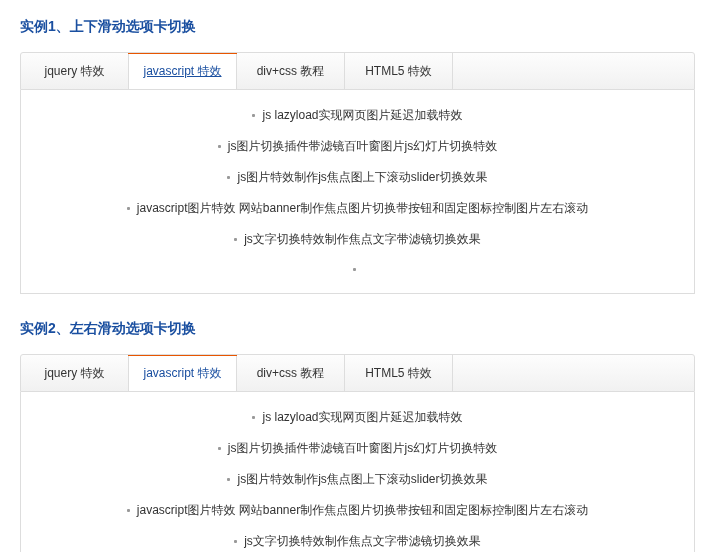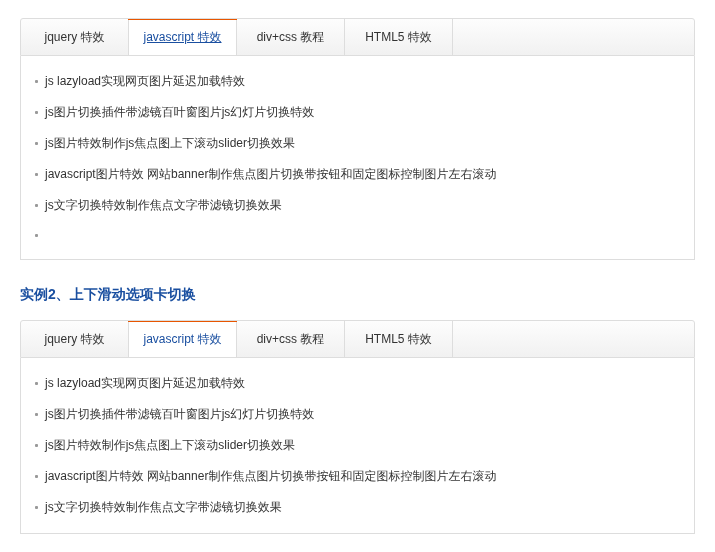--- a/index.html
+++ b/index.html
@@ -47,20 +47,21 @@
     left: -1px; right: -1px; top: -1px;
     height: 2px;
     background: #e85600;
   }
   .tab.underline span { text-decoration: underline; }
   .content {
     border-left: 1px solid #ddd;
     border-right: 1px solid #ddd;
     border-bottom: 1px solid #ddd;
     padding: 10px 14px 10px 14px;
+    text-align: center;
   }
   .item {
     font-size: 12px;
     color: #333;
     padding: 7px 0;
   }
   .bullet {
     display: inline-block;
     width: 3px; height: 3px;
     background: #999;
@@ -68,37 +69,38 @@
     margin-right: 7px;
     border-radius: 1px;
   }
   a { color: #333; text-decoration: none; }
 </style>
 </head>
 <body>
 
 <div id="root">
     <div class="section">
+      <div class="title">实例1、上下滑动选项卡切换</div>
       <div class="tabs">
         <div class="tab"><span>jquery 特效</span></div>
         <div class="tab active underline"><span>javascript 特效</span></div>
         <div class="tab"><span>div+css 教程</span></div>
         <div class="tab"><span>HTML5 特效</span></div>
       </div>
       <div class="content">
         <div class="item"><span class="bullet"></span><a href="#">js lazyload实现网页图片延迟加载特效</a></div>
         <div class="item"><span class="bullet"></span><a href="#">js图片切换插件带滤镜百叶窗图片js幻灯片切换特效</a></div>
         <div class="item"><span class="bullet"></span><a href="#">js图片特效制作js焦点图上下滚动slider切换效果</a></div>
         <div class="item"><span class="bullet"></span><a href="#">javascript图片特效 网站banner制作焦点图片切换带按钮和固定图标控制图片左右滚动</a></div>
         <div class="item"><span class="bullet"></span><a href="#">js文字切换特效制作焦点文字带滤镜切换效果</a></div>
         <div class="item"><span class="bullet"></span></div>
       </div>
     </div>
     <div class="section">
-      <div class="title">实例2、上下滑动选项卡切换</div>
+      <div class="title">实例2、左右滑动选项卡切换</div>
       <div class="tabs">
         <div class="tab"><span>jquery 特效</span></div>
         <div class="tab active"><span>javascript 特效</span></div>
         <div class="tab"><span>div+css 教程</span></div>
         <div class="tab"><span>HTML5 特效</span></div>
       </div>
       <div class="content">
         <div class="item"><span class="bullet"></span><a href="#">js lazyload实现网页图片延迟加载特效</a></div>
         <div class="item"><span class="bullet"></span><a href="#">js图片切换插件带滤镜百叶窗图片js幻灯片切换特效</a></div>
         <div class="item"><span class="bullet"></span><a href="#">js图片特效制作js焦点图上下滚动slider切换效果</a></div>

